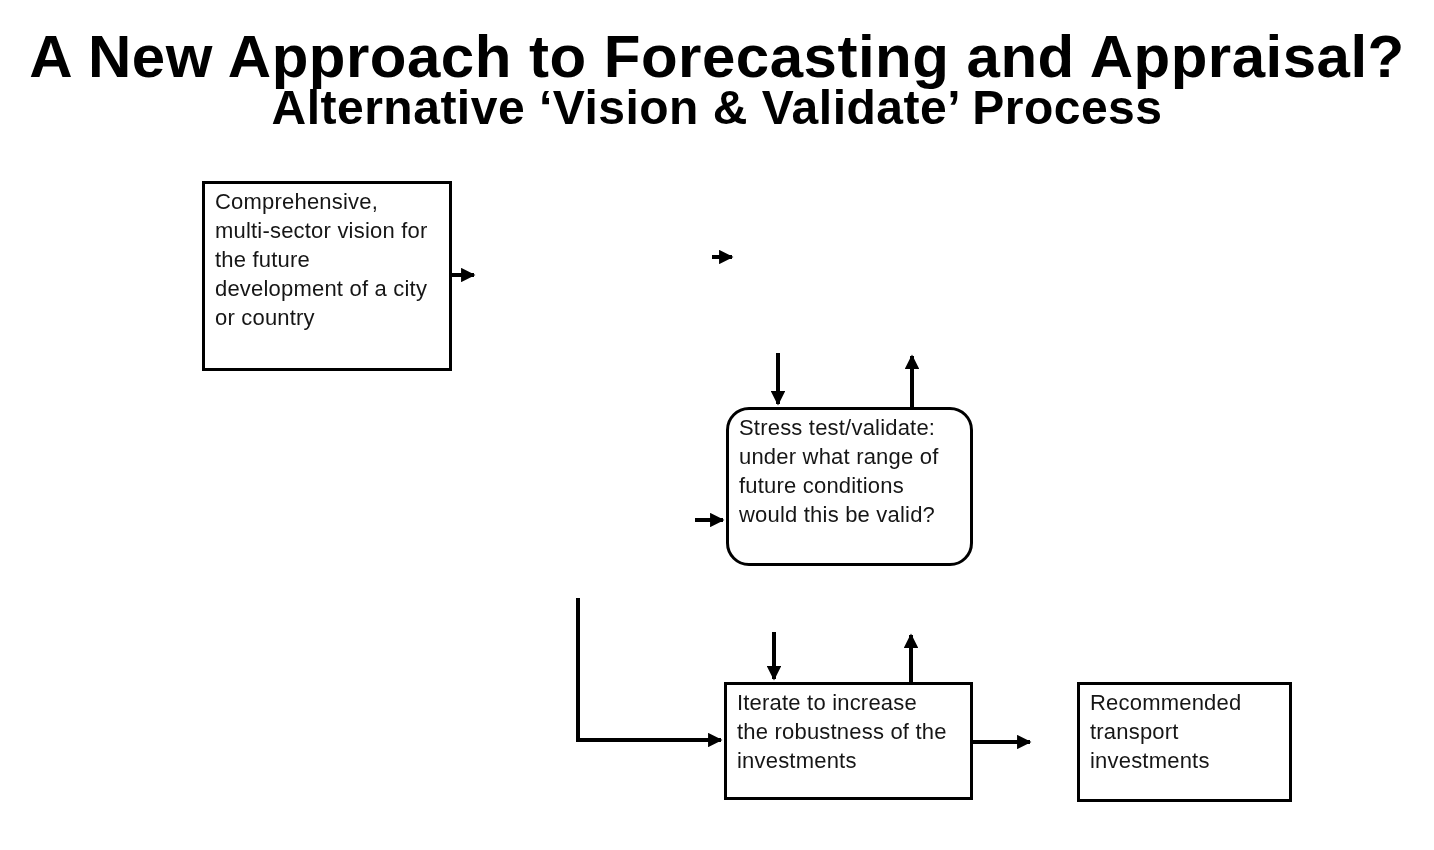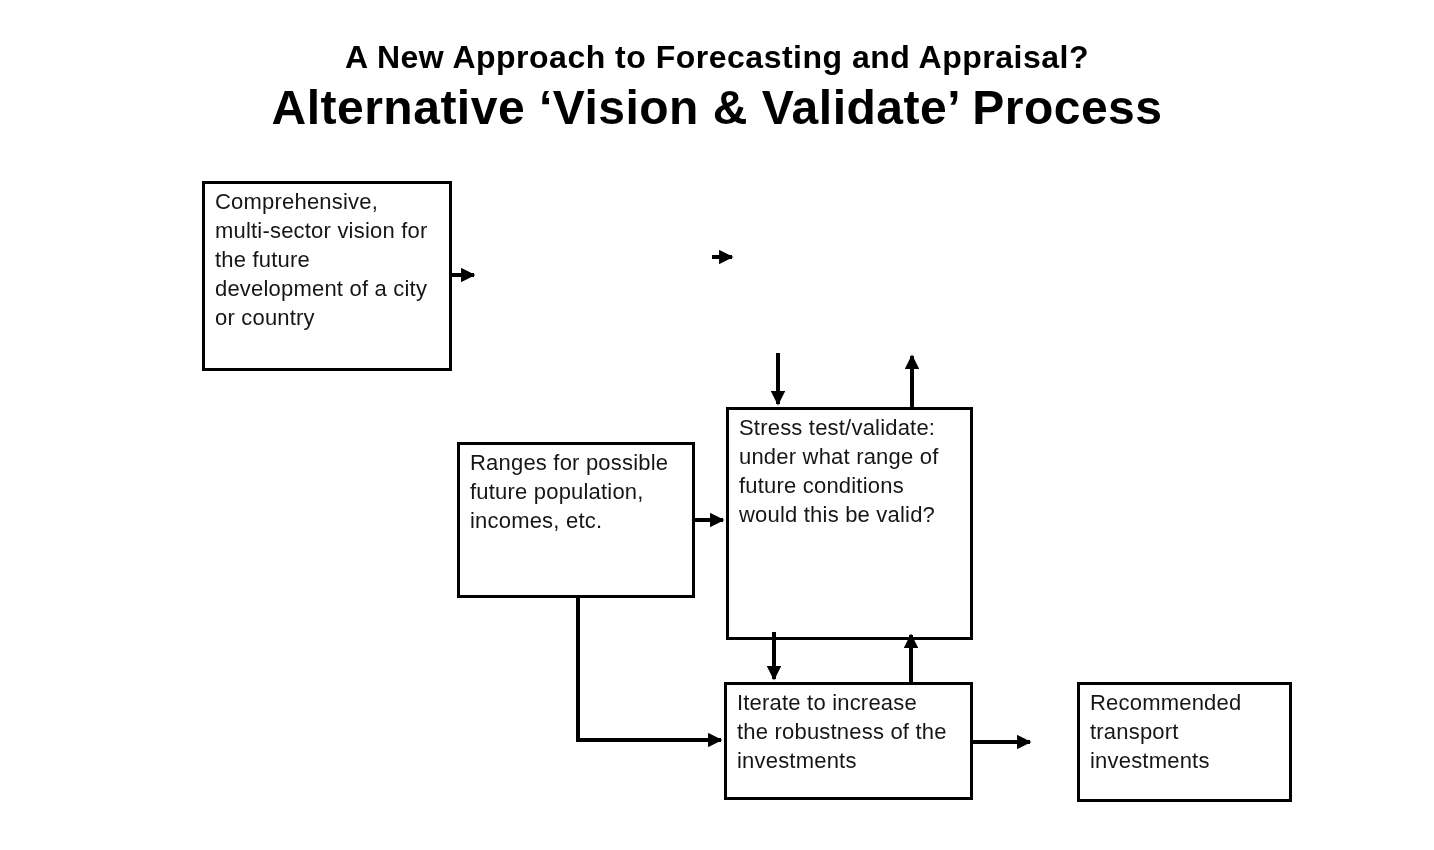--- a/index.html
+++ b/index.html
@@ -13,21 +13,21 @@
   }
   .titles {
     position: absolute;
     top: 30px;
     left: 0;
     width: 100%;
     text-align: center;
     color: #000000;
   }
   .title-line1 {
-    font-size: 32px;
+    font-size: 60px;
     font-weight: bold;
     line-height: 54px;
     letter-spacing: 0.5px;
   }
   .title-line2 {
     font-size: 48px;
     font-weight: bold;
     line-height: 48px;
     letter-spacing: 0.5px;
   }
@@ -67,28 +67,25 @@
   </div>
 
   <div class="flow-box" style="left:202px; top:181px; width:250px; height:190px;">Comprehensive,
 multi-sector vision for
 the future
 development of a city
 or country</div>
 
 
 
-  <div class="flow-box" style="left:726px; top:407px; width:247px; height:233px;">Stress test/validate:
+  <div class="flow-box" style="left:726px; top:407px; width:247px; height:159px;border-radius:23px;">Stress test/validate:
 under what range of
 future conditions
 would this be valid?</div>
 
-  <div class="flow-box" style="left:457px; top:442px; width:238px; height:156px;">Ranges for possible
-future population,
-incomes, etc.</div>
 
   <div class="flow-box" style="left:724px; top:682px; width:249px; height:118px;">Iterate to increase
 the robustness of the
 investments</div>
 
   <div class="flow-box" style="left:1033px; top:682px; width:215px; height:120px;margin-left:44px;">Recommended
 transport
 investments</div>
 
   <svg class="arrows" viewBox="0 0 1434 850" xmlns="http://www.w3.org/2000/svg">

